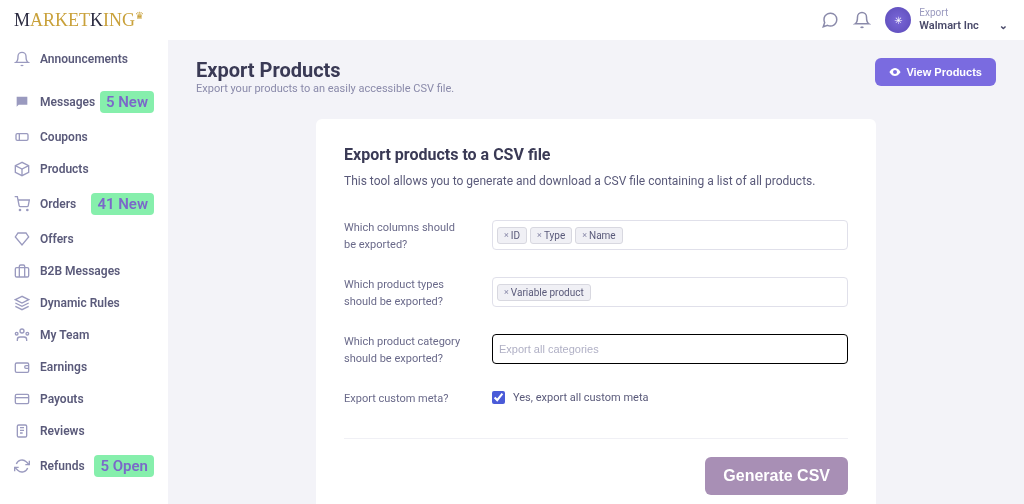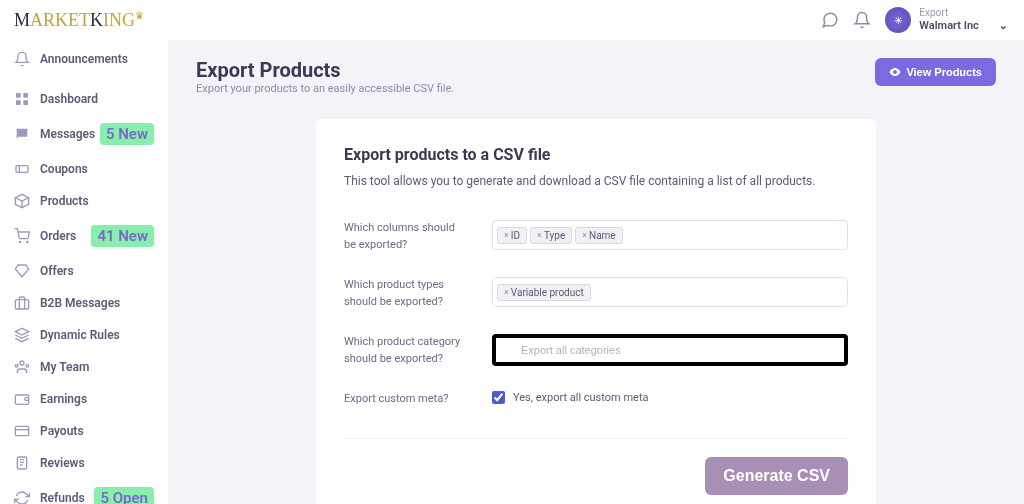--- a/index.html
+++ b/index.html
@@ -41,21 +41,21 @@
     .card-desc { font-size: 12px; color: #5a5a7a; margin-bottom: 20px; }
     
     .form-row { display: flex; align-items: flex-start; padding: 12px 0; gap: 28px; }
     .form-label { width: 120px; font-size: 11px; color: #6a6a8a; line-height: 1.5; flex-shrink: 0; }
     .form-field { flex: 1; }
     
     .tagbox { border: 1px solid #e0e0ea; border-radius: 4px; padding: 4px; min-height: 30px; display: flex; flex-wrap: wrap; gap: 3px; align-items: center; background: #fff; }
     .tag { background: #f0f0f5; border: 1px solid #d8d8e0; border-radius: 3px; padding: 2px 6px; font-size: 10px; color: #5a5a7a; display: inline-flex; align-items: center; gap: 2px; }
     .tag .x { font-size: 9px; color: #8a8aaa; }
     
-    .textbox { border: 4px solid #000000; border-radius: 4px; padding: 6px 25px; min-height: 30px; width: 100%; font-size: 11px; background: #fff; }
+    .textbox { border: 1px solid #000000; border-radius: 4px; padding: 6px 6px; min-height: 30px; width: 100%; font-size: 11px; background: #fff; }
     .textbox::placeholder { color: #b0b0c5; }
     
     .chk-wrap { display: flex; align-items: center; gap: 8px; }
     .chk { width: 13px; height: 13px; accent-color: #4a5bd8; }
     .chk-label { font-size: 11px; color: #5a5a7a; }
     
     .card-foot { display: flex; justify-content: flex-end; margin-top: 18px; padding-top: 18px; border-top: 1px solid #f0f0f5; }
     .btn-gen { background: #a88fb5; color: #fff; border: none; padding: 10px 18px; border-radius: 6px; font-size: 16px; font-weight: 600; cursor: pointer; }
     
     svg { width: 100%; height: 100%; }
@@ -75,31 +75,20 @@
         <span class="nicon">
             <svg viewBox="0 0 24 24" fill="none" stroke="currentColor" stroke-width="2">
               <path d="M18 8A6 6 0 0 0 6 8c0 7-3 9-3 9h18s-3-2-3-9"></path>
               <path d="M13.73 21a2 2 0 0 1-3.46 0"></path>
             </svg>
           </span>
         <span class="nlabel">Announcements</span>
       </div>
       <div class="nav-sep"></div>
 
-      <div class="nav-item">
-        <span class="nicon">
-            <svg viewBox="0 0 24 24" fill="currentColor">
-              <rect x="3" y="3" width="7" height="7" rx="1"></rect>
-              <rect x="14" y="3" width="7" height="7" rx="1"></rect>
-              <rect x="3" y="14" width="7" height="7" rx="1"></rect>
-              <rect x="14" y="14" width="7" height="7" rx="1"></rect>
-            </svg>
-          </span>
-        <span class="nlabel">Dashboard</span>
-      </div>
 
       <div class="nav-item">
         <span class="nicon">
             <svg viewBox="0 0 24 24" fill="currentColor">
               <path d="M4 4h16v12H7l-3 3V4z"></path>
             </svg>
           </span>
         <span class="nlabel">Messages</span>
         <span class="badge">5 New</span>
       </div>

